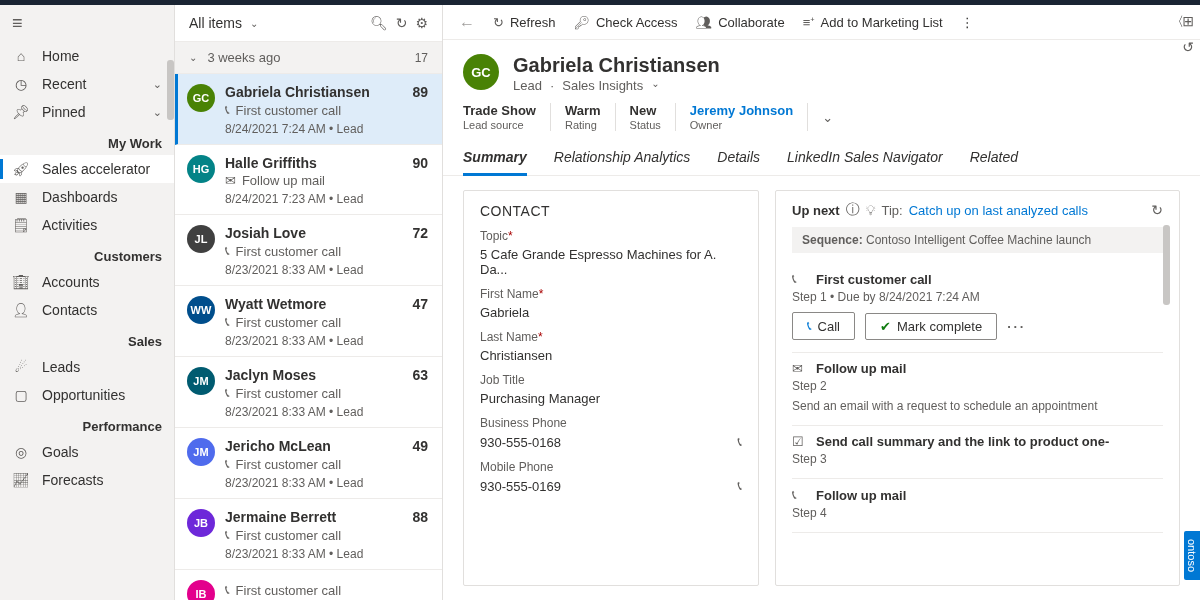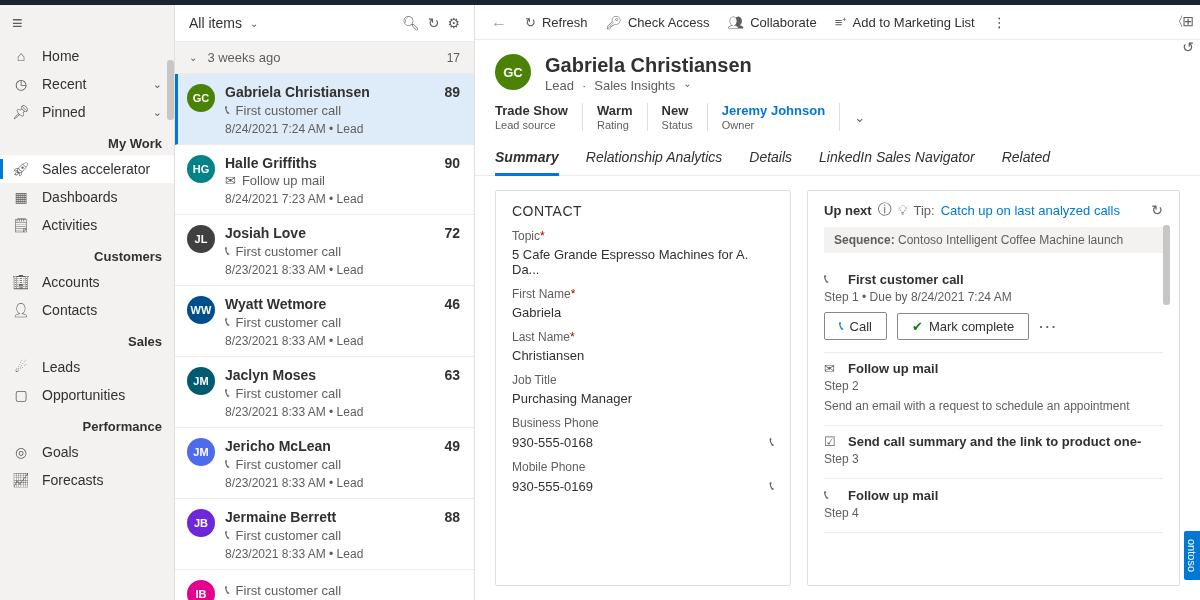--- a/index.html
+++ b/index.html
@@ -11,21 +11,21 @@
 .leftnav .hamburger { padding: 8px 12px; font-size: 18px; color: #605e5c; cursor: pointer; }
 .leftnav .navitem { display: flex; align-items: center; padding: 6px 12px; gap: 12px; cursor: pointer; font-size: 14px; color: #323130; }
 .leftnav .navitem .chev { margin-left: auto; color: #605e5c; font-size: 11px; }
 .leftnav .navitem.active { background: #fff; position: relative; }
 .leftnav .navitem.active::before { content: ""; position: absolute; left: 0; top: 4px; bottom: 4px; width: 3px; background: #0078d4; }
 .leftnav .section { padding: 10px 12px 4px; font-size: 13px; font-weight: 600; color: #323130; text-align: right; }
 .leftnav .icon { width: 18px; text-align: center; color: #605e5c; }
 .leftnav .scroll-thumb { position: absolute; right: 0; top: 55px; width: 7px; height: 60px; background: #c8c6c4; border-radius: 3px; }
 
 
-.listcol { width: 300px; border-right: 1px solid #e1dfdd; display: flex; flex-direction: column; }
+.listcol { width: 268px; border-right: 1px solid #e1dfdd; display: flex; flex-direction: column; }
 .listcol .header { display: flex; align-items: center; padding: 10px 14px; gap: 8px; border-bottom: 1px solid #edebe9; }
 .listcol .header .title { font-size: 14px; color: #323130; }
 .listcol .header .chev { font-size: 10px; color: #605e5c; }
 .listcol .header .spacer { flex: 1; }
 .listcol .header .hicon { color: #605e5c; font-size: 14px; cursor: pointer; }
 .listcol .group { display: flex; align-items: center; padding: 8px 14px; background: #f3f2f1; border-bottom: 1px solid #edebe9; font-size: 13px; color: #605e5c; }
 .listcol .group .count { margin-left: auto; font-size: 12px; }
 .listcol .group .chev { margin-right: 10px; font-size: 10px; }
 .listcol .items { flex: 1; overflow-y: auto; }
 .listcol .item { display: flex; gap: 10px; padding: 10px 14px 8px 12px; border-bottom: 1px solid #edebe9; cursor: pointer; }
@@ -219,21 +219,21 @@
               <span>First customer call</span>
             </div>
       <div class="row3">8/23/2021 8:33 AM • Lead</div>
     </div>
         </div>
         <div class="item">
     <div class="avatar" style="background:#004e8c">WW</div>
     <div class="body">
       <div class="row1">
               <span class="name">Wyatt Wetmore</span>
-              <span class="score">46</span>
+              <span class="score">47</span>
             </div>
       <div class="row2">
               <span>📞︎</span>
               <span>First customer call</span>
             </div>
       <div class="row3">8/23/2021 8:33 AM • Lead</div>
     </div>
         </div>
         <div class="item">
     <div class="avatar" style="background:#005b70">JM</div>

